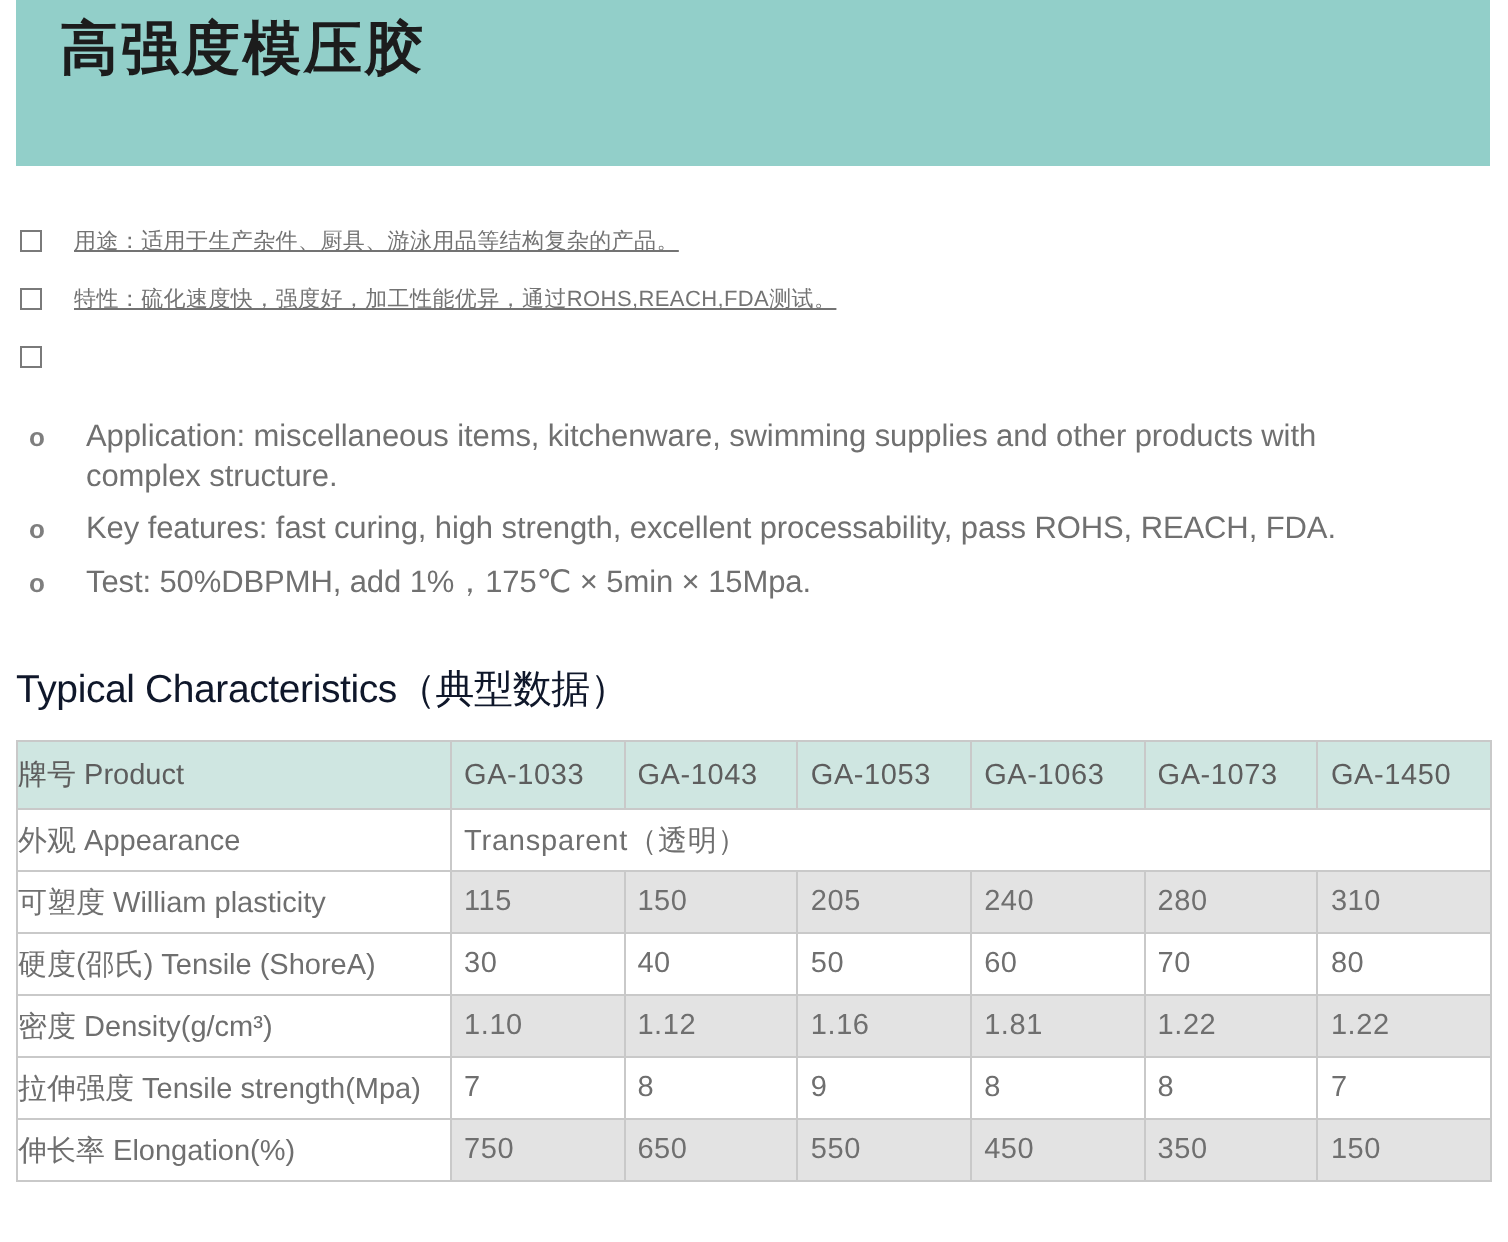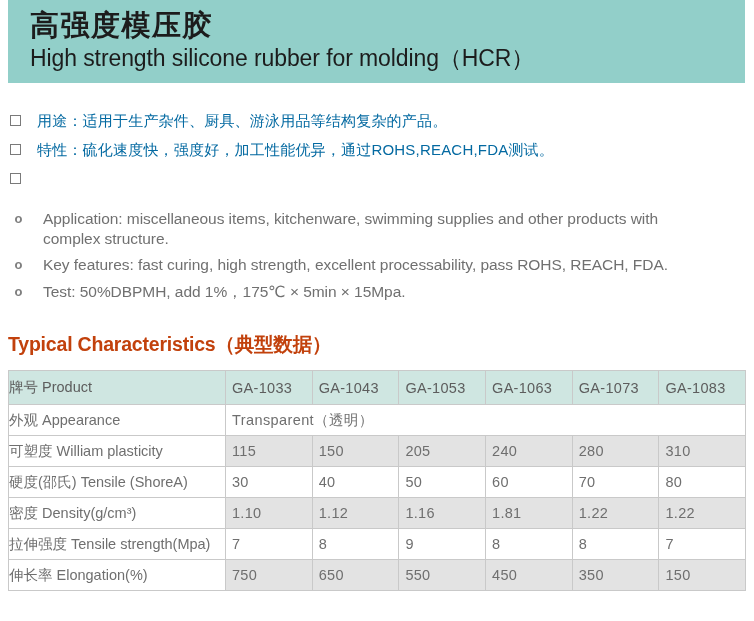--- a/index.html
+++ b/index.html
@@ -67,25 +67,26 @@
   .sq-bullet {
     width: 11px;
     height: 11px;
     border: 1.6px solid #7a7a7a;
     background: transparent;
     flex: 0 0 auto;
     margin: 5px 16px 0 2px;
   }
 
   .cn-text {
-    font-size: 15px;
+    font-size: 11px;
     line-height: 22px;
-    color: #0369a1;
+    color: #737373;
     white-space: nowrap;
     letter-spacing: 0.2px;
+    text-decoration: underline;
   }
 
   
   .en-list {
     position: absolute;
     left: 8px;
     top: 209px;
     width: 740px;
   }
 
@@ -113,22 +114,22 @@
     max-width: 660px;
     letter-spacing: -0.05px;
   }
 
   
   .section-heading {
     position: absolute;
     left: 8px;
     top: 331px;
     font-size: 19.5px;
-    font-weight: bold;
-    color: #c2410c;
+    font-weight: normal;
+    color: #0f172a;
     letter-spacing: -0.2px;
     white-space: nowrap;
   }
 
   
   .char-table {
     position: absolute;
     left: 8px;
     top: 370px;
     width: 737px;
@@ -179,21 +180,20 @@
     letter-spacing: 0.4px;
   }
 </style>
 </head>
 <body>
 
 <div class="page">
 
   <div class="banner">
     <div class="banner-cn">高强度模压胶</div>
-    <div class="banner-en">High strength silicone rubber for molding（HCR）</div>
   </div>
 
   <div class="cn-list">
     <div class="cn-item">
       <span class="sq-bullet"></span>
       <span class="cn-text">用途：适用于生产杂件、厨具、游泳用品等结构复杂的产品。</span>
     </div>
     <div class="cn-item">
       <span class="sq-bullet"></span>
       <span class="cn-text">特性：硫化速度快，强度好，加工性能优异，通过ROHS,REACH,FDA测试。</span>
@@ -231,21 +231,21 @@
         <col class="c-val">
     </colgroup>
     <thead>
       <tr>
         <th class="label-cell">牌号 Product</th>
         <th class="val-cell">GA-1033</th>
         <th class="val-cell">GA-1043</th>
         <th class="val-cell">GA-1053</th>
         <th class="val-cell">GA-1063</th>
         <th class="val-cell">GA-1073</th>
-        <th class="val-cell">GA-1083</th>
+        <th class="val-cell">GA-1450</th>
       </tr>
     </thead>
     <tbody>
 
       <tr class="plain">
         <td class="label-cell">外观 Appearance</td>
         <td class="span-cell" colspan="6">Transparent（透明）</td>
       </tr>
 
       <tr class="shaded">

